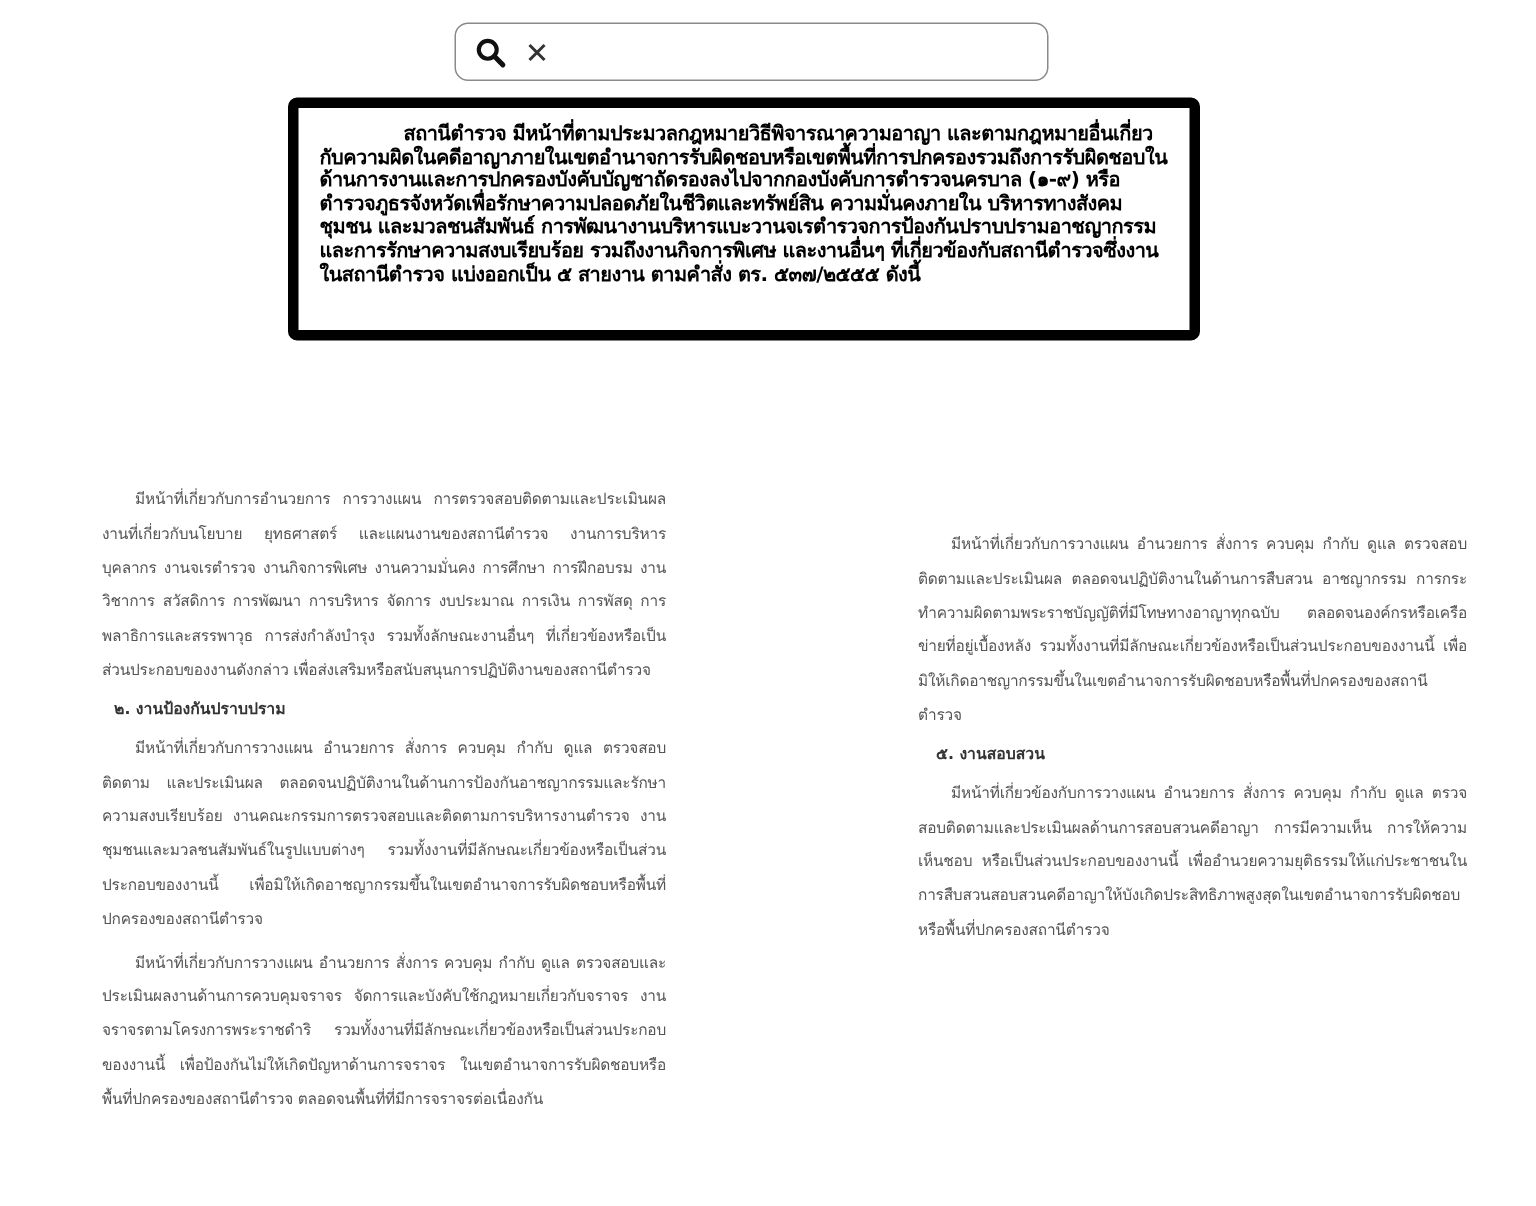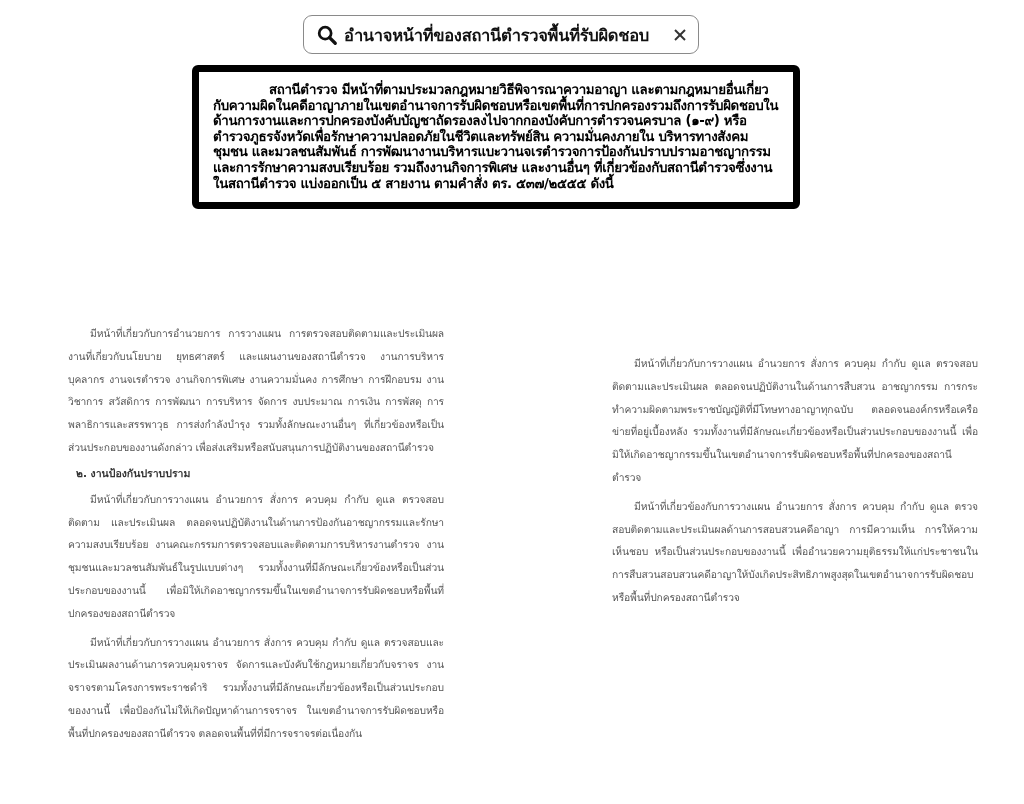--- a/index.html
+++ b/index.html
@@ -12,21 +12,21 @@
     box-sizing: border-box; border: 1.5px solid #8a8a8a; border-radius: 9px; background: #fff;
     display: flex; align-items: center; padding: 0 10px 0 12px;
   }
   .search-icon { width: 22px; height: 22px; flex: 0 0 22px; margin-right: 6px; }
   .search-text {
     flex: 1; font-weight: bold; font-size: 16.5px; color: #111; white-space: nowrap; overflow: hidden;
     font-family: "DejaVu Sans", sans-serif; letter-spacing: -0.3px;
   }
   .clear-icon { width: 16px; height: 16px; flex: 0 0 16px; margin-left: 6px; cursor: pointer; }
   .callout {
-    position: absolute; left: 192px; top: 65px; width: 608px; height: 144px;
+    position: absolute; left: 192px; top: 65px; width: 608px; height: 162px;
     box-sizing: border-box; border: 7px solid #000; border-radius: 6px; background: #fff;
     padding: 10px 12px 6px 14px;
   }
   .callout-text {
     font-weight: bold; font-size: 13.3px; line-height: 15.6px; color: #000;
     font-family: "DejaVu Sans", sans-serif; text-indent: 56px; letter-spacing: -0.35px; margin: 0;
   }
   .doc-col { position: absolute; font-family: "DejaVu Sans", sans-serif; color: #555; }
   .doc-left { left: 68px; top: 322px; width: 376px; }
   .doc-right { left: 612px; top: 352px; width: 366px; }
@@ -35,21 +35,20 @@
   .doc-left .sec-title { margin-left: 8px; }
 </style>
 </head>
 <body>
 
 <div class="search-box">
   <svg class="search-icon" viewBox="0 0 24 24">
     <circle cx="10" cy="10" r="6.5" fill="none" stroke="#111" stroke-width="3"></circle>
     <line x1="14.8" y1="14.8" x2="21" y2="21" stroke="#111" stroke-width="3.6" stroke-linecap="round"></line>
   </svg>
-  <span class="search-text">อำนาจหน้าที่ของสถานีตำรวจพื้นที่รับผิดชอบ</span>
   <svg class="clear-icon" viewBox="0 0 16 16">
     <line x1="3" y1="3" x2="13" y2="13" stroke="#333" stroke-width="2"></line>
     <line x1="13" y1="3" x2="3" y2="13" stroke="#333" stroke-width="2"></line>
   </svg>
 </div>
 
 <div class="callout">
   <p class="callout-text">สถานีตำรวจ มีหน้าที่ตามประมวลกฎหมายวิธีพิจารณาความอาญา และตามกฎหมายอื่นเกี่ยวกับความผิดในคดีอาญาภายในเขตอำนาจการรับผิดชอบหรือเขตพื้นที่การปกครองรวมถึงการรับผิดชอบในด้านการงานและการปกครองบังคับบัญชาถัดรองลงไปจากกองบังคับการตำรวจนครบาล (๑-๙) หรือตำรวจภูธรจังหวัดเพื่อรักษาความปลอดภัยในชีวิตและทรัพย์สิน ความมั่นคงภายใน บริหารทางสังคม ชุมชน และมวลชนสัมพันธ์ การพัฒนางานบริหารแบะวานจเรตำรวจการป้องกันปราบปรามอาชญากรรมและการรักษาความสงบเรียบร้อย รวมถึงงานกิจการพิเศษ และงานอื่นๆ ที่เกี่ยวข้องกับสถานีตำรวจซึ่งงานในสถานีตำรวจ แบ่งออกเป็น ๕ สายงาน ตามคำสั่ง ตร. ๕๓๗/๒๕๕๕ ดังนี้</p>
 </div>
 
@@ -64,15 +63,16 @@
   <div>
     <p class="sec-body">มีหน้าที่เกี่ยวกับการวางแผน อำนวยการ สั่งการ ควบคุม กำกับ ดูแล ตรวจสอบและประเมินผลงานด้านการควบคุมจราจร จัดการและบังคับใช้กฎหมายเกี่ยวกับจราจร งานจราจรตามโครงการพระราชดำริ รวมทั้งงานที่มีลักษณะเกี่ยวข้องหรือเป็นส่วนประกอบของงานนี้ เพื่อป้องกันไม่ให้เกิดปัญหาด้านการจราจร ในเขตอำนาจการรับผิดชอบหรือพื้นที่ปกครองของสถานีตำรวจ ตลอดจนพื้นที่ที่มีการจราจรต่อเนื่องกัน</p>
   </div>
 </div>
 
 <div class="doc-col doc-right">
   <div>
     <p class="sec-body">มีหน้าที่เกี่ยวกับการวางแผน อำนวยการ สั่งการ ควบคุม กำกับ ดูแล ตรวจสอบติดตามและประเมินผล ตลอดจนปฏิบัติงานในด้านการสืบสวน อาชญากรรม การกระทำความผิดตามพระราชบัญญัติที่มีโทษทางอาญาทุกฉบับ ตลอดจนองค์กรหรือเครือข่ายที่อยู่เบื้องหลัง รวมทั้งงานที่มีลักษณะเกี่ยวข้องหรือเป็นส่วนประกอบของงานนี้ เพื่อมิให้เกิดอาชญากรรมขึ้นในเขตอำนาจการรับผิดชอบหรือพื้นที่ปกครองของสถานีตำรวจ</p>
   </div>
   <div>
+    <div class="sec-title">๕. งานสอบสวน</div>
     <p class="sec-body">มีหน้าที่เกี่ยวข้องกับการวางแผน อำนวยการ สั่งการ ควบคุม กำกับ ดูแล ตรวจสอบติดตามและประเมินผลด้านการสอบสวนคดีอาญา การมีความเห็น การให้ความเห็นชอบ หรือเป็นส่วนประกอบของงานนี้ เพื่ออำนวยความยุติธรรมให้แก่ประชาชนในการสืบสวนสอบสวนคดีอาญาให้บังเกิดประสิทธิภาพสูงสุดในเขตอำนาจการรับผิดชอบหรือพื้นที่ปกครองสถานีตำรวจ</p>
   </div>
 </div>
 
 </body></html>

